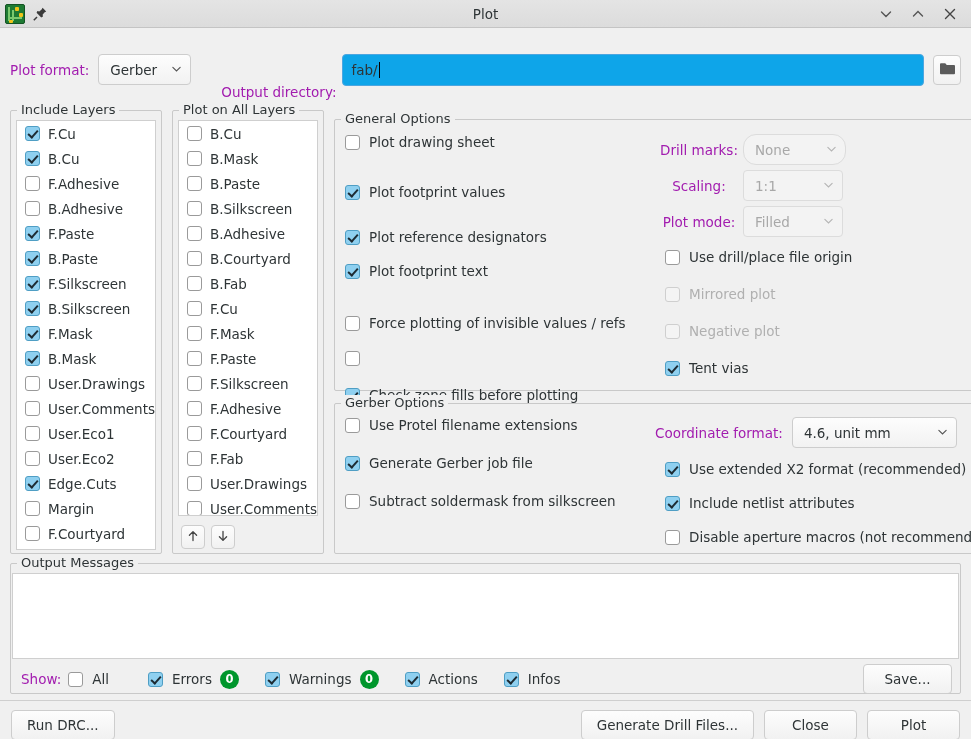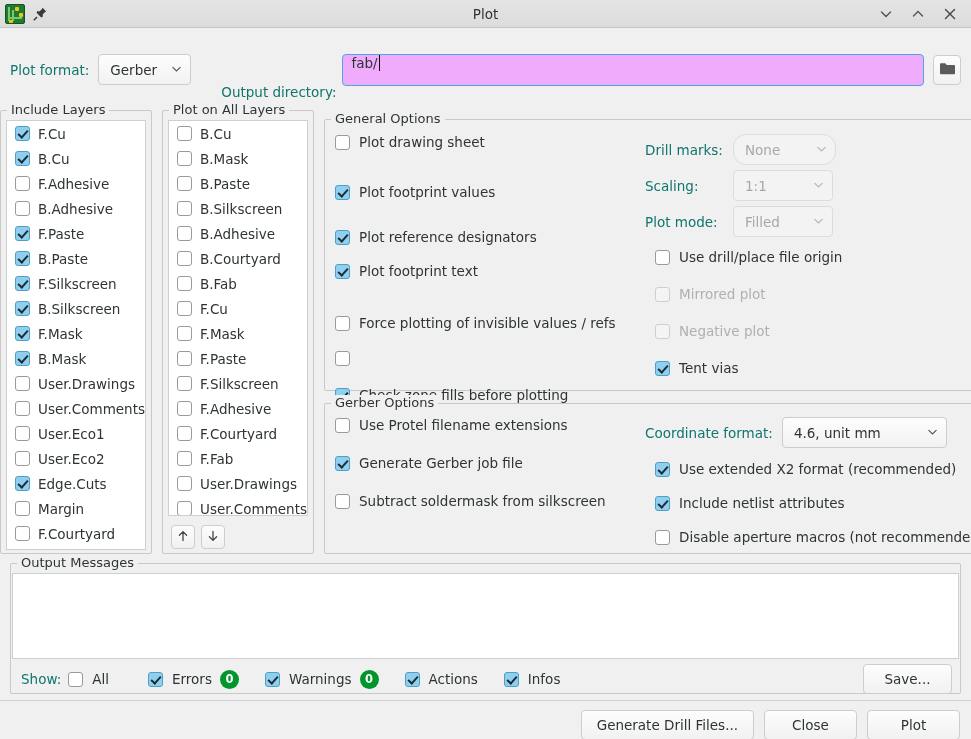--- a/index.html
+++ b/index.html
@@ -44,36 +44,36 @@
     font-size: 13.5px; color: #2e3436; pointer-events: none;
   }
   .tb-right { margin-left: auto; display: flex; align-items: center; gap: 16px; padding-right: 13px; }
   .tb-btn { width: 16px; height: 16px; cursor: default; }
 
   
   .toprow {
     display: flex; align-items: center; gap: 0;
     padding: 11px 10px 10px 10px;
   }
-  .lbl { font-size: 13.5px; color: #0f766e; white-space: nowrap; }
+  .lbl { font-size: 13.5px; color: #a21caf; white-space: nowrap; }
 
   .combo {
     height: 31px; border: 1px solid #cdcdcd; border-radius: 4px;
     background: linear-gradient(#fdfdfd, #f2f2f2);
     display: flex; align-items: center; justify-content: space-between;
     padding: 0 7px 0 11px; font-size: 13.5px; color: #2e3436;
     cursor: default; user-select: none;
   }
   .combo.disabled { color: #a8a8a8; background: #f3f3f3; border-color: #dcdcdc; }
   .combo .chev { margin-left: 10px; flex: none; }
   .combo.disabled .chev svg path { stroke: #b5b5b5; }
 
   .textfield {
     flex: 1; height: 32px; border: 1.6px solid #4ca6e0; border-radius: 4px;
-    background: #f0abfc; display: flex; align-items: flex-start; padding: 0 8px;
+    background: #0ea5e9; display: flex; align-items: center; padding: 0 8px;
     font-size: 13.5px; margin-left: 6px;
   }
   .caret {
     display: inline-block; width: 1px; height: 16px; background: #000;
     margin-left: 1px;
   }
   .folder-btn {
     width: 28px; height: 30px; margin-left: 9px;
     display: flex; align-items: center; justify-content: center;
     border: 1px solid #cdcdcd; border-radius: 4px;
@@ -81,21 +81,21 @@
     cursor: default;
   }
 
   
   .groupbox { position: relative; border: 1px solid #c9c9c9; border-radius: 2px; }
   .groupbox > .gtitle {
     position: absolute; top: -9px; left: 6px;
     background: #f0f0f0; padding: 0 4px; font-size: 13px; color: #2e3436;
   }
 
-  .content { position: relative; padding: 0 0; }
+  .content { position: relative; padding: 0 10px; text-align: center; }
 
   .cols { display: flex; gap: 10px; align-items: flex-start; }
 
   
   .listpanel { width: 158px; }
   .listpanel.wide { width: 158px; }
   .listbox {
     background: #fff; border: 1px solid #cfcfcf; margin: 9px 5px 5px 5px;
     overflow: hidden;
   }
@@ -551,17 +551,18 @@
         <span class="cb on"></span>
         <span>Infos</span>
       </div>
     <span class="spacer"></span>
     <button class="btn" style="min-width:89px;">Save...</button>
   </div>
 </div>
 
 <div class="hsep" style="margin-top:6px;"></div>
 <div class="bottombar">
+  <button class="btn" style="min-width:89px;">Run DRC...</button>
   <span class="spacer"></span>
   <button class="btn" style="min-width:142px;">Generate Drill Files...</button>
   <button class="btn" style="min-width:93px;">Close</button>
   <button class="btn" style="min-width:93px;">Plot</button>
 </div>
 
 </body></html>

